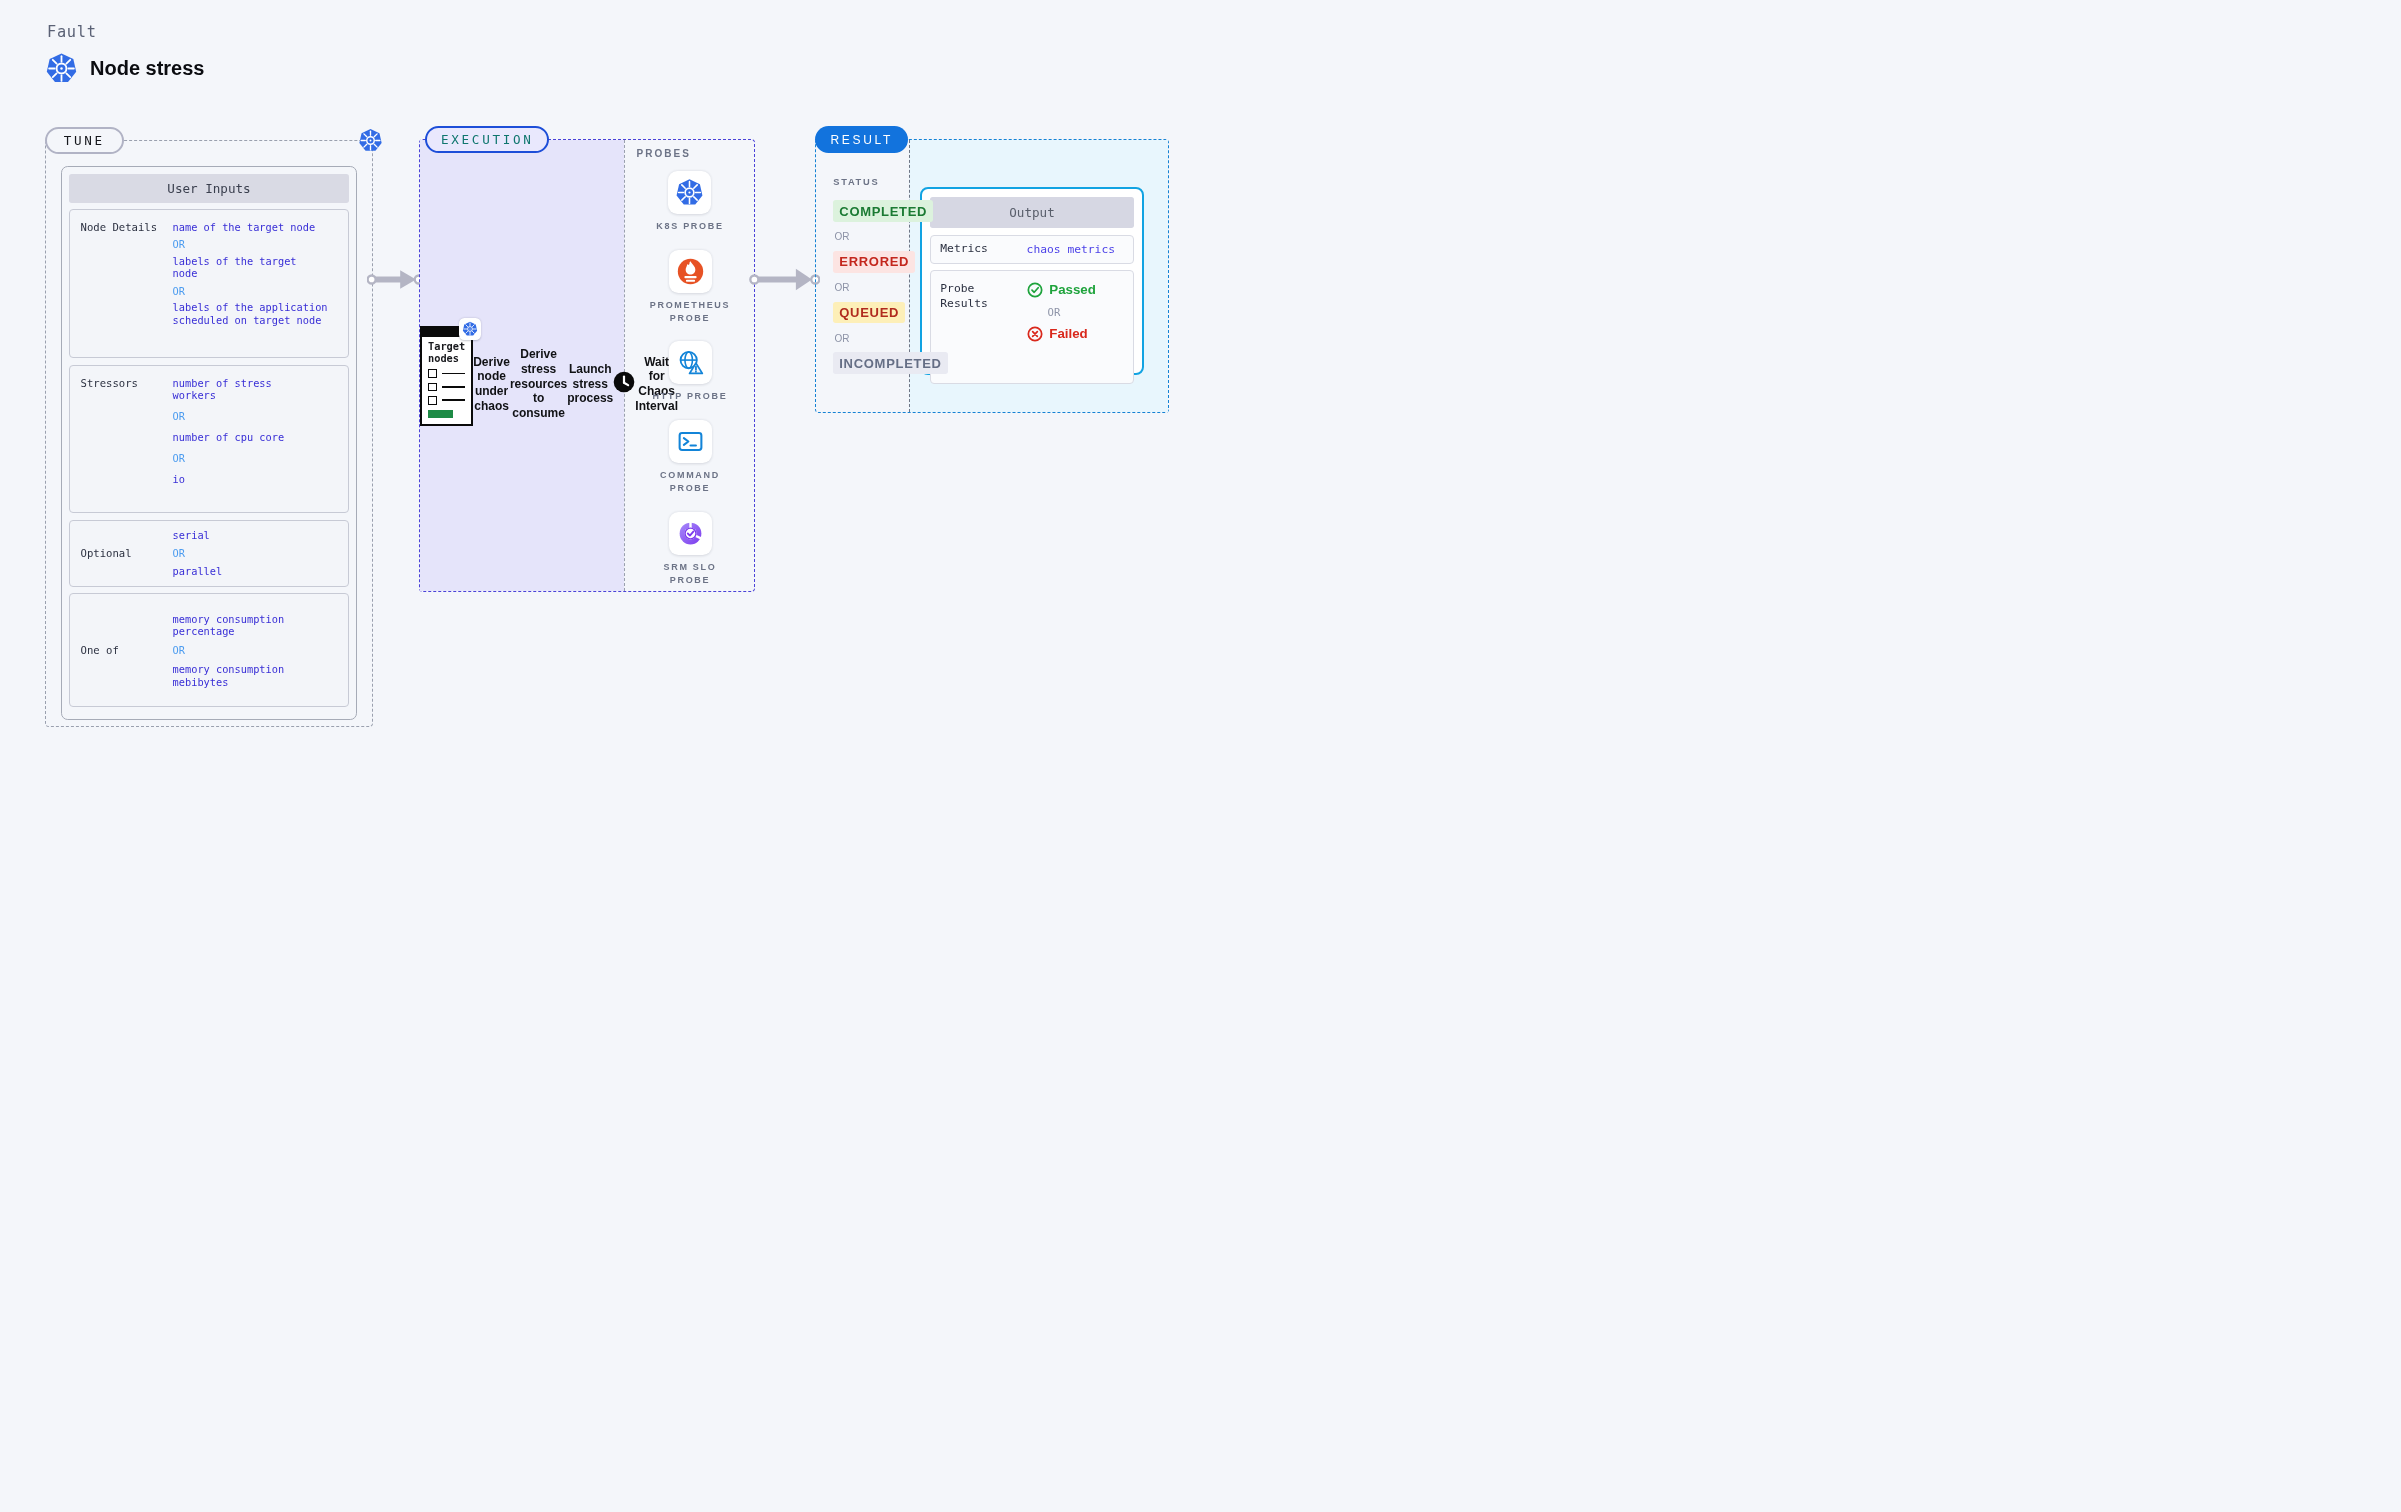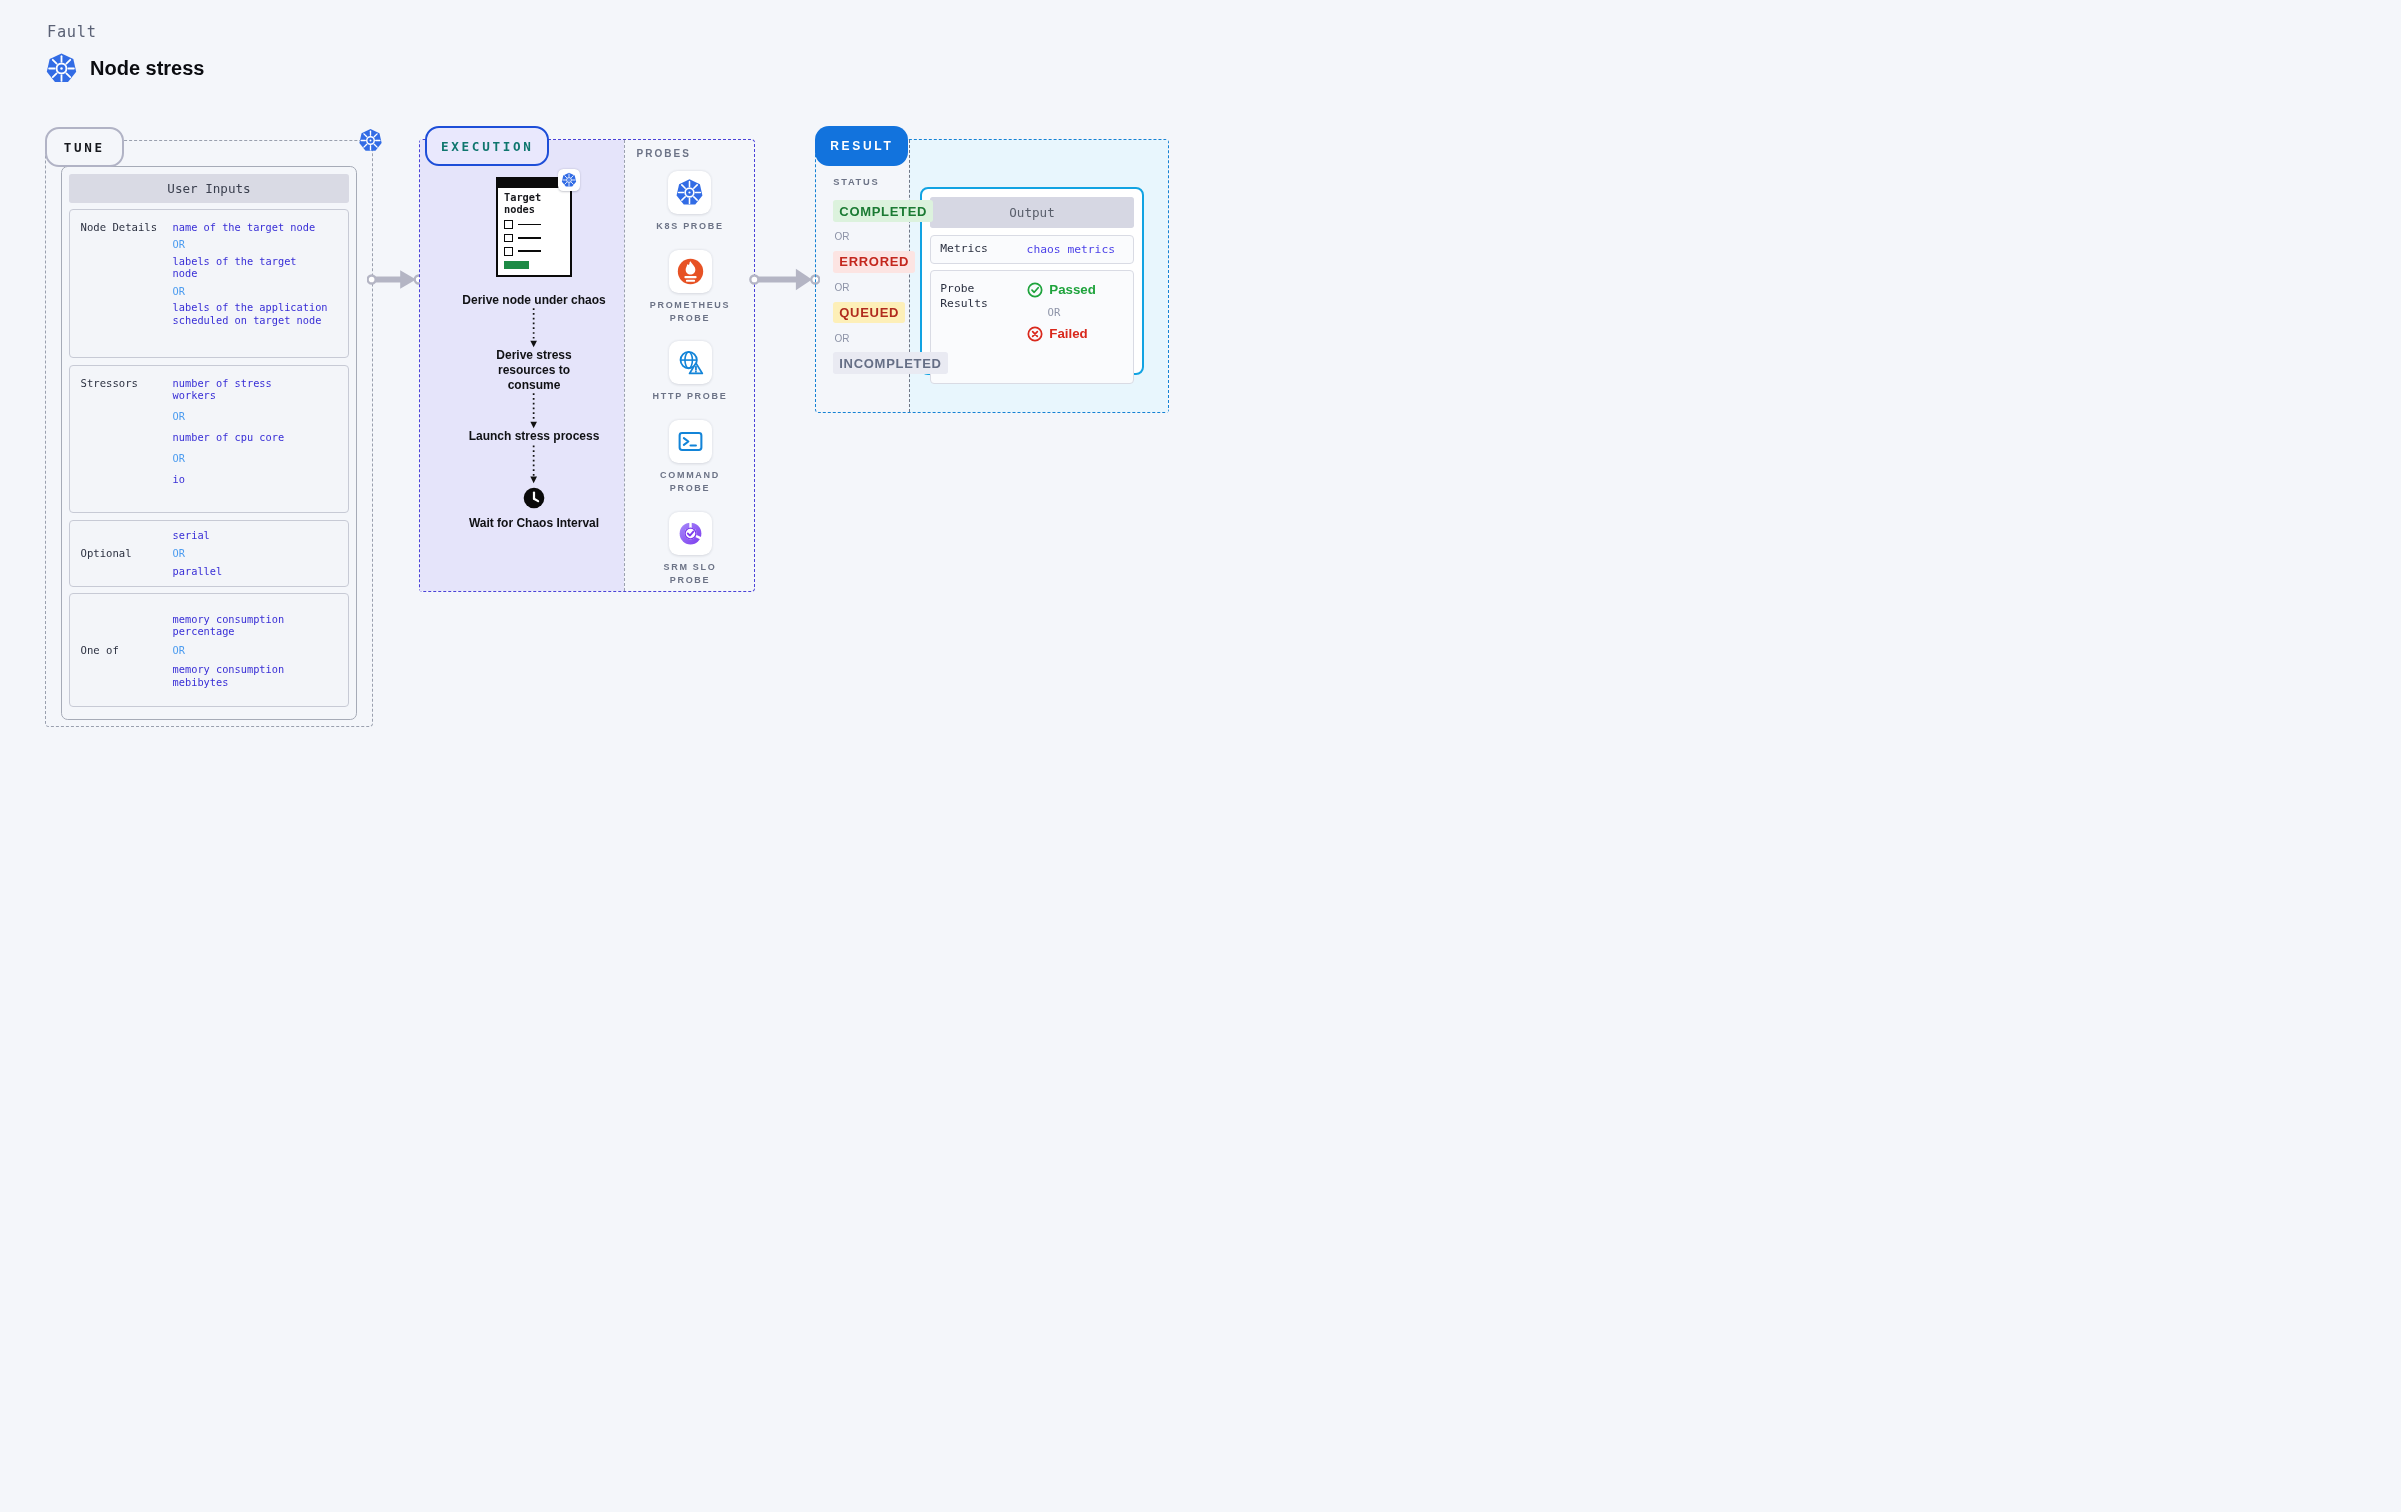--- a/index.html
+++ b/index.html
@@ -6,22 +6,22 @@
   .canvas{position:relative;width:1201px;height:756px;background:#f4f6fa;overflow:hidden;
           font-family:"Liberation Sans",sans-serif;}
 
   
   .eyebrow{position:absolute;left:47px;top:22.6px;font-family:"DejaVu Sans Mono",monospace;
            font-size:15.3px;color:#5a6175;letter-spacing:0.7px;}
   .title-row{position:absolute;left:45px;top:52px;display:flex;align-items:center;gap:12px;}
   .title-text{font-size:20px;font-weight:bold;color:#0b0c10;}
 
   
-  .pill{position:absolute;top:-14px;height:40px;border-radius:14px;display:flex;align-items:center;
-        justify-content:center;font-family:"DejaVu Sans Mono",monospace;font-weight:bold;
+  .pill{position:absolute;top:-14px;height:27px;border-radius:14px;display:flex;align-items:center;
+        justify-content:center;font-family:"DejaVu Sans Mono",monospace;font-weight:normal;
         font-size:12.6px;letter-spacing:2.7px;box-sizing:border-box;z-index:5;}
 
   
   .tune-box{position:absolute;left:45px;top:140px;width:328px;height:587px;
             border:1.3px dashed #9aa0ae;border-radius:4px;box-sizing:border-box;}
   .tune-pill{left:-1.3px;width:79px;background:#f4f6fa;border:2px solid #b1b3c5;color:#16181d;}
   .tune-k8s{position:absolute;right:-11.3px;top:-12.6px;width:25px;height:25px;z-index:5;}
 
   .ui-box{position:absolute;left:15.3px;right:15.3px;top:25px;height:554px;border:1.3px solid #a6abb7;
           border-radius:6.7px;background:#f4f6fa;box-sizing:border-box;overflow:hidden;}
@@ -41,21 +41,21 @@
 
   
   .h-arrow{position:absolute;top:266px;height:27px;}
 
   
   .exec-box{position:absolute;left:419px;top:139px;width:336px;height:453px;
             border:1.7px dashed #4a42d8;border-radius:4px;box-sizing:border-box;}
   .exec-fill{position:absolute;left:0;top:0;bottom:0;width:204px;background:#e5e4fa;}
   .exec-divider{position:absolute;left:204px;top:0;bottom:0;border-left:1.3px dashed #9aa0ae;}
   .exec-pill{left:5.3px;width:124px;background:#e9e8fd;border:2px solid #1d4ed8;color:#0f766e;}
-  .flow-col{position:absolute;left:0;top:0;width:228px;height:100%;display:flex;flex-direction:column;
+  .flow-col{position:absolute;left:0;top:0;width:228px;height:100%;display:flex;
             align-items:center;padding-top:37px;box-sizing:border-box;}
   .step-label{font-size:12px;font-weight:bold;color:#101114;text-align:center;line-height:1.22;
               max-width:146px;}
   .win{position:relative;width:76px;background:#fff;border:2px solid #0a0a0a;box-sizing:border-box;
        margin-bottom:16px;}
   .win-bar{height:8.7px;background:#0a0a0a;}
   .win-body{padding:4.7px 6px 6px 6px;}
   .win-title{font-family:"DejaVu Sans Mono",monospace;font-weight:bold;font-size:10.3px;
              line-height:1.12;color:#17181c;}
   .chk-row{display:flex;align-items:center;gap:5.3px;margin-top:4.7px;}

